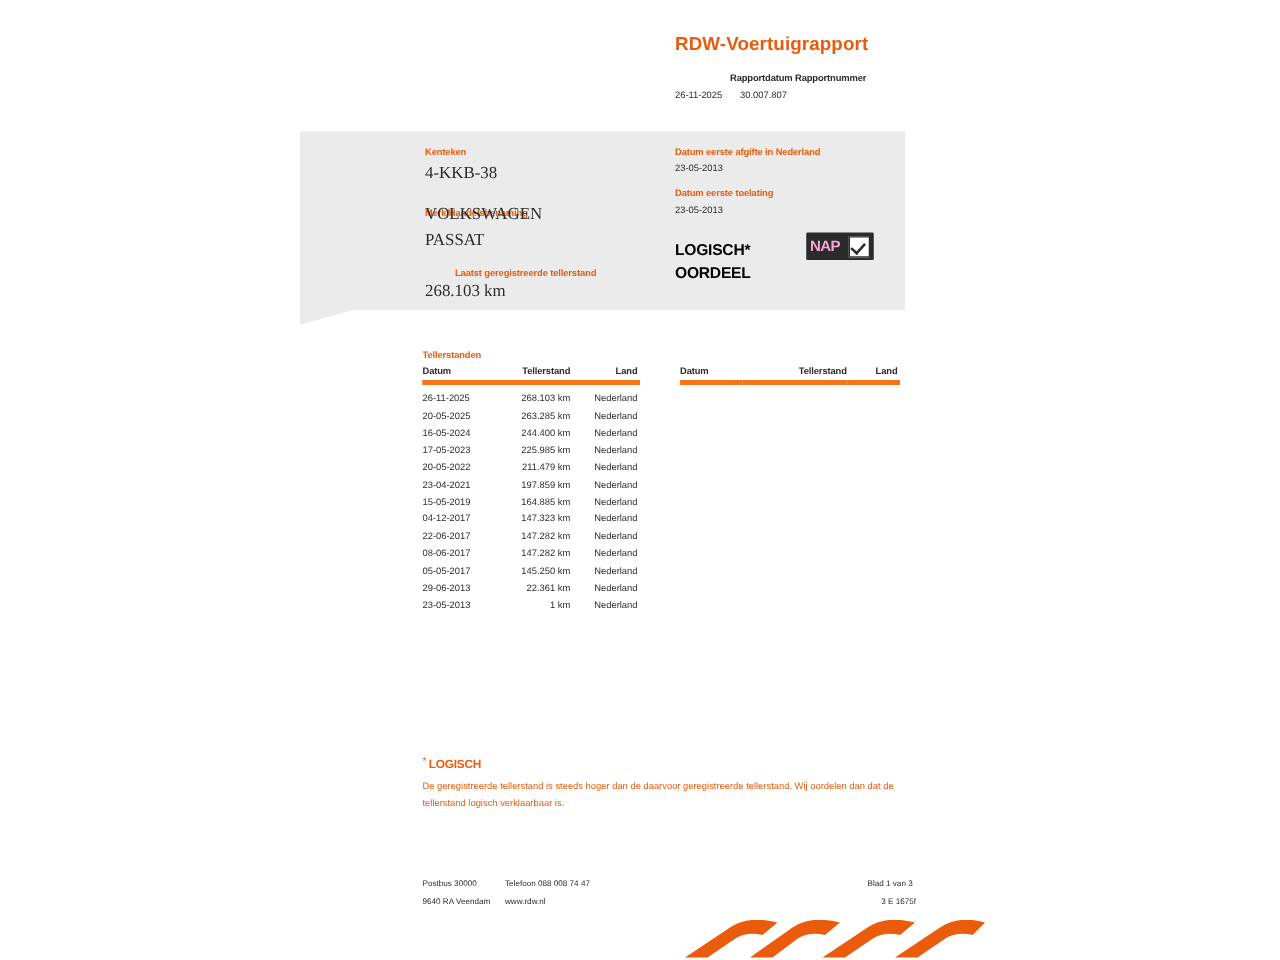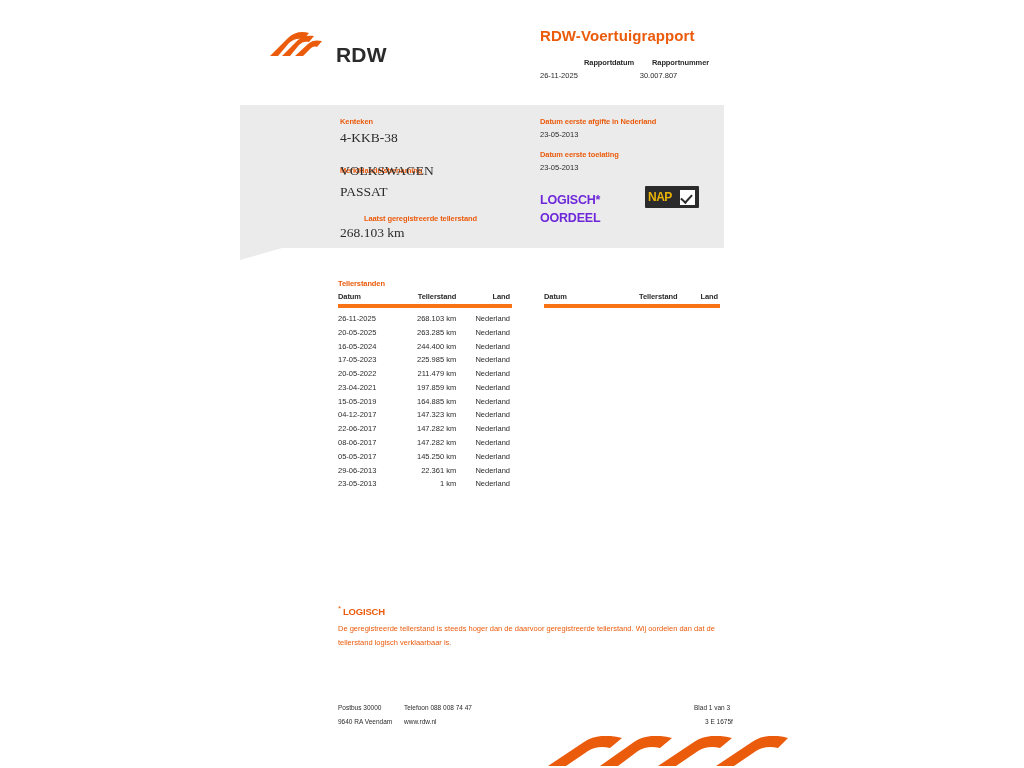--- a/index.html
+++ b/index.html
@@ -63,21 +63,21 @@
     top: 58px;
     width: 280px;
     font-size: 7.5px;
     color: #2b2b2b;
   }
   .meta-col {
     position: absolute;
     top: 0;
   }
   .meta-col.c1 { left: 0; }
-  .meta-col.c2 { left: 68px; text-align: center; }
+  .meta-col.c2 { left: 52px; }
   .meta-label {
     font-weight: bold;
     font-size: 7.5px;
     color: #2b2b2b;
     white-space: nowrap;
     letter-spacing: -0.1px;
     margin-left: 44px;
   }
   .meta-value {
     margin-top: 4px;
@@ -139,40 +139,40 @@
   #pv-afgifte    { left: 540px; top: 130px; }
   #pl-toelating  { left: 540px; top: 150px; }
   #pv-toelating  { left: 540px; top: 163px; }
 
   .verdict {
     position: absolute;
     left: 540px;
     top: 191px;
     font-size: 12.5px;
     font-weight: bold;
-    color: #6d28d9;
+    color: #000000;
     line-height: 18px;
     letter-spacing: -0.2px;
   }
   .nap-badge {
     position: absolute;
     left: 645px;
     top: 186px;
     width: 54px;
     height: 22px;
     background: #2b2b2b;
     border-radius: 1px;
   }
   .nap-badge .nap-text {
     position: absolute;
     left: 3px;
     top: 2px;
     font-size: 12px;
     font-weight: bold;
-    color: #eab308;
+    color: #f9a8d4;
     letter-spacing: -0.5px;
     line-height: 18px;
   }
   .nap-badge .nap-check {
     position: absolute;
     right: 3px;
     top: 3px;
     width: 15px;
     height: 15px;
     background: #ffffff;
@@ -278,29 +278,20 @@
     width: 240px;
     height: 32px;
     overflow: hidden;
   }
 </style>
 </head>
 <body>
 
 <div class="page">
 
-  <div class="logo-wrap">
-    <svg class="logo-mark" viewBox="0 0 62 32">
-      <path d="M2 26 L20 8 C26 2 34 1 41 3 L36 9 C30 8 25 9 21 13 L10 26 Z" fill="#ea5b0c"></path>
-      <path d="M14 26 L30 10 C34 6 40 5 46 6 L41 12 C37 11 34 12 31 15 L22 26 Z" fill="#ea5b0c"></path>
-      <path d="M27 26 L40 14 C44 10 49 10 54 11 L49 17 C46 16 44 17 42 19 L35 26 Z" fill="#ea5b0c"></path>
-      <path d="M6 20 L24 6 C30 1 38 0 45 2 L43 5 C36 3 30 4 25 8 L9 22 Z" fill="#ffffff" opacity="0.0"></path>
-    </svg>
-    <div class="logo-text">RDW</div>
-  </div>
 
   <div class="report-title">RDW-Voertuigrapport</div>
 
   <div class="meta-row">
     <div class="meta-col c1">
       <div class="meta-label">Rapportdatum</div>
       <div class="meta-value">26-11-2025</div>
     </div>
     <div class="meta-col c2">
       <div class="meta-label">Rapportnummer</div>

